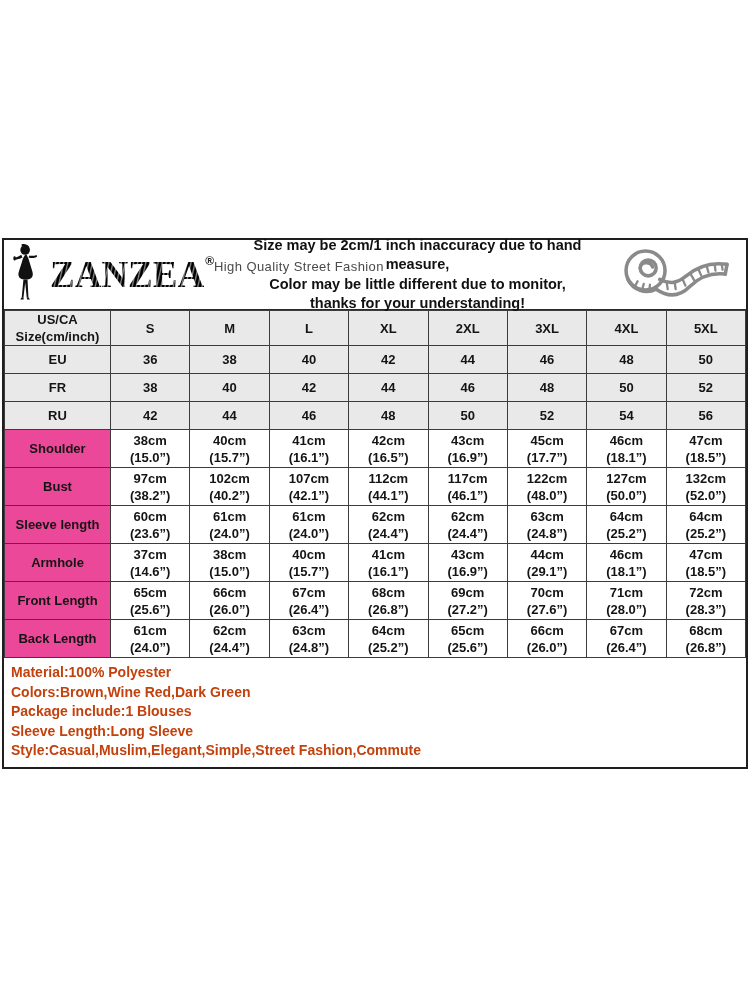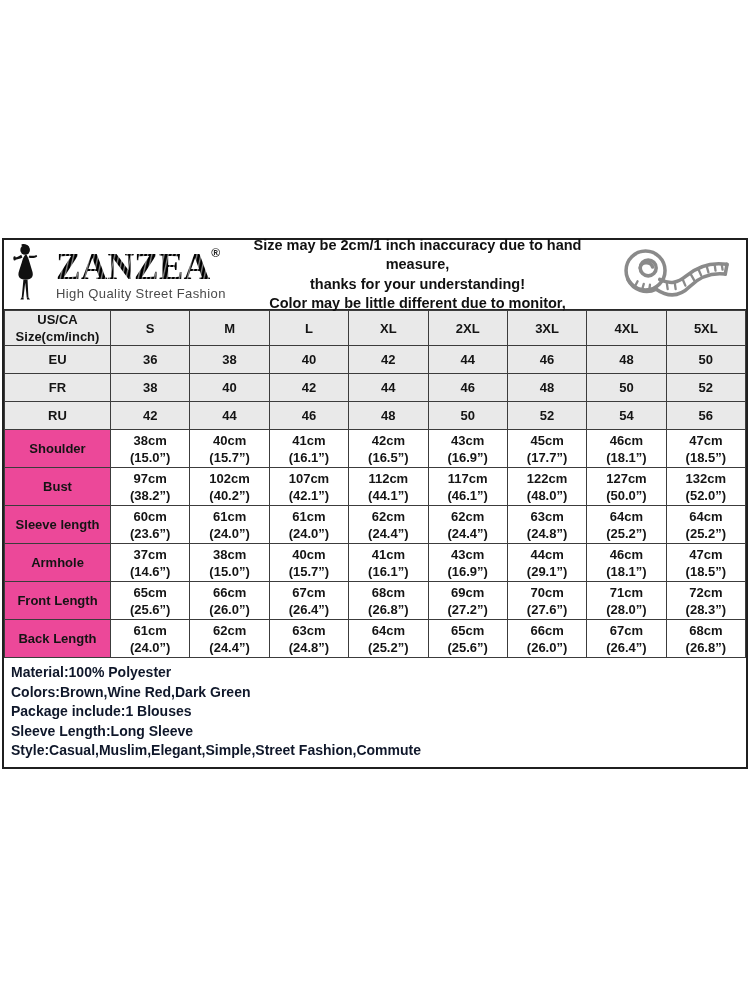--- a/index.html
+++ b/index.html
@@ -11,21 +11,21 @@
     position:absolute;left:2px;top:238px;width:742px;
     border:2px solid #1f1f1f;background:#ffffff;
   }
   
   .top-band{
     display:flex;align-items:center;height:69px;
     border-bottom:1px solid #2a2a2a;background:#ffffff;
   }
   .brand{display:flex;align-items:center;padding-left:6px;width:225px;box-sizing:border-box;}
   .brand-figure{flex:0 0 auto;margin-right:2px;}
-  .brand-text{display:flex;flex-direction:column;line-height:1;margin-left:6px;}
+  .brand-text{display:flex;flex-direction:row;line-height:1;}
   .brand-row{display:flex;align-items:flex-start;}
   .brand-name{
     font-family:"Liberation Serif","DejaVu Serif",serif;
     font-weight:700;font-size:37px;letter-spacing:0px;line-height:0.95;
     color:#161616;transform:scaleY(1.02);
   }
   @supports ((-webkit-background-clip:text) or (background-clip:text)){
     .brand-name{
       background:repeating-linear-gradient(103deg,#000 0px,#000 1.5px,#8f8f8f 2.6px,#000 4px);
       -webkit-background-clip:text;background-clip:text;color:transparent;
@@ -54,21 +54,21 @@
   tr.meas th{background:#ec4899;}
   tr.meas td{background:#ffffff;}
   tr.hdr{height:34px;}
   tr.single{height:28px;}
   tr.meas{height:38px;}
   
   .info{
     padding:5px 7px 6px 7px;background:#ffffff;
   }
   .info-line{
-    font-weight:700;font-size:14px;line-height:19.5px;color:#0f172a;text-align:left;
+    font-weight:700;font-size:14px;line-height:19.5px;color:#c2410c;text-align:left;
   }
 </style>
 </head>
 <body>
 
 <div class="sheet">
 
   <div class="top-band">
     <div class="brand">
       <span class="brand-figure">
@@ -89,22 +89,22 @@
       <span class="brand-text">
         <span class="brand-row">
           <span class="brand-name">ZANZEA</span>
           <span class="brand-reg">®</span>
         </span>
         <span class="brand-tagline">High Quality Street Fashion</span>
       </span>
     </div>
     <div class="disclaimer">
       <div>Size may be 2cm/1 inch inaccuracy due to hand measure,</div>
+      <div>Color may be little different due to monitor,</div>
       <div>thanks for your understanding!</div>
-      <div>Color may be little different due to monitor,</div>
     </div>
     <div class="tape-wrap">
       <svg width="118" height="62" viewBox="0 0 130 70" fill="none" stroke="#8a8a8a" stroke-width="4" stroke-linecap="round" xmlns="http://www.w3.org/2000/svg">
         <circle cx="34" cy="30" r="22"></circle>
         <circle cx="37" cy="27" r="9"></circle>
         <path d="M28 27 C28 20 40 19 42 26"></path>
         <path d="M14 40 C20 52 34 57 46 51"></path>
         <g stroke-width="2.6">
           <line x1="22" y1="48" x2="25" y2="42"></line>
           <line x1="30" y1="52" x2="32" y2="45"></line>

